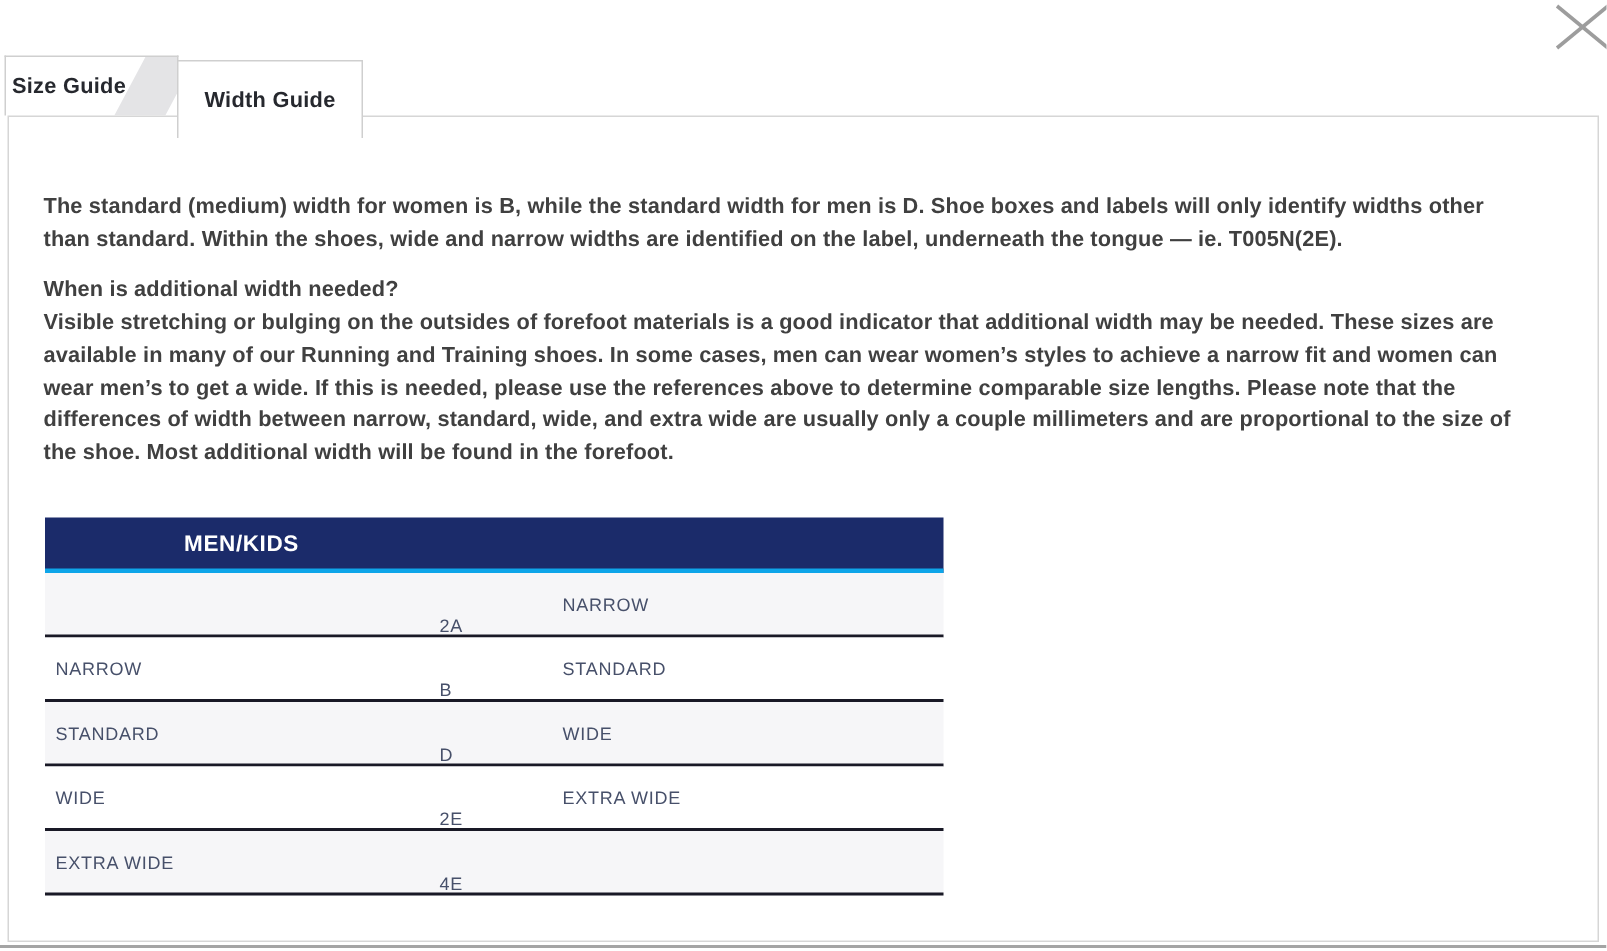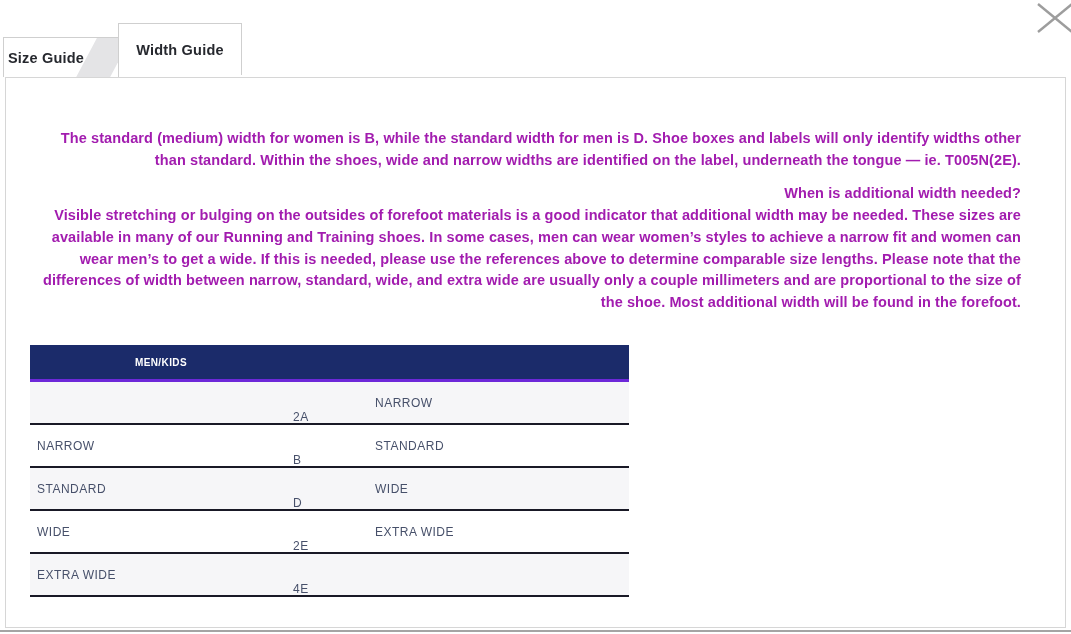--- a/index.html
+++ b/index.html
@@ -36,59 +36,58 @@
     z-index:1;
   }
   .tab-inactive .fold{
     position:absolute;top:-2px;right:-14px;width:34px;height:46px;
     background:#e4e4e6;
     transform:skewX(-28deg);
     transform-origin:top right;
   }
   .tab-inactive .tab-label{position:relative;z-index:1;margin-right:30px;}
   .tab-active{
-    left:118px;top:23px;width:124px;height:52px;
+    left:118px;top:40px;width:124px;height:52px;
     z-index:3;
   }
 
   
   .panel{
     position:absolute;left:5px;top:77px;width:1061px;height:551px;
     box-sizing:border-box;
     background:#ffffff;
     border:1px solid #d6d6d6;
     z-index:2;
   }
 
   .copy{
     position:absolute;left:23px;top:50px;width:992px;
     font-size:14.5px;line-height:21.7px;
     font-weight:bold;
-    color:#a21caf;
+    color:#404040;
     letter-spacing:0.1px;
-    text-align:right;
   }
   .copy .para2{margin-top:12px;}
 
   
   .w-table{
     position:absolute;left:24px;top:267px;width:599px;
     font-size:12px;
     color:#47506a;
     letter-spacing:0.5px;
   }
   .w-head{
     display:grid;grid-template-columns:262px 82px 255px;
     height:34px;align-items:center;
     background:#1b2b6a;
     color:#ffffff;
     font-weight:bold;
-    font-size:10px;
+    font-size:15px;
     letter-spacing:0.4px;
-    border-bottom:3px solid #6d28d9;
+    border-bottom:3px solid #0ea5e9;
   }
   .w-head .hc{text-align:center;}
   .w-body .w-row{
     display:grid;grid-template-columns:262px 82px 255px;
     height:41px;align-items:center;
     border-bottom:2px solid #191926;
     background:#ffffff;
   }
   .w-body .w-row:nth-child(odd){background:#f6f6f8;}
   .w-row .c1{padding-left:7px;}

